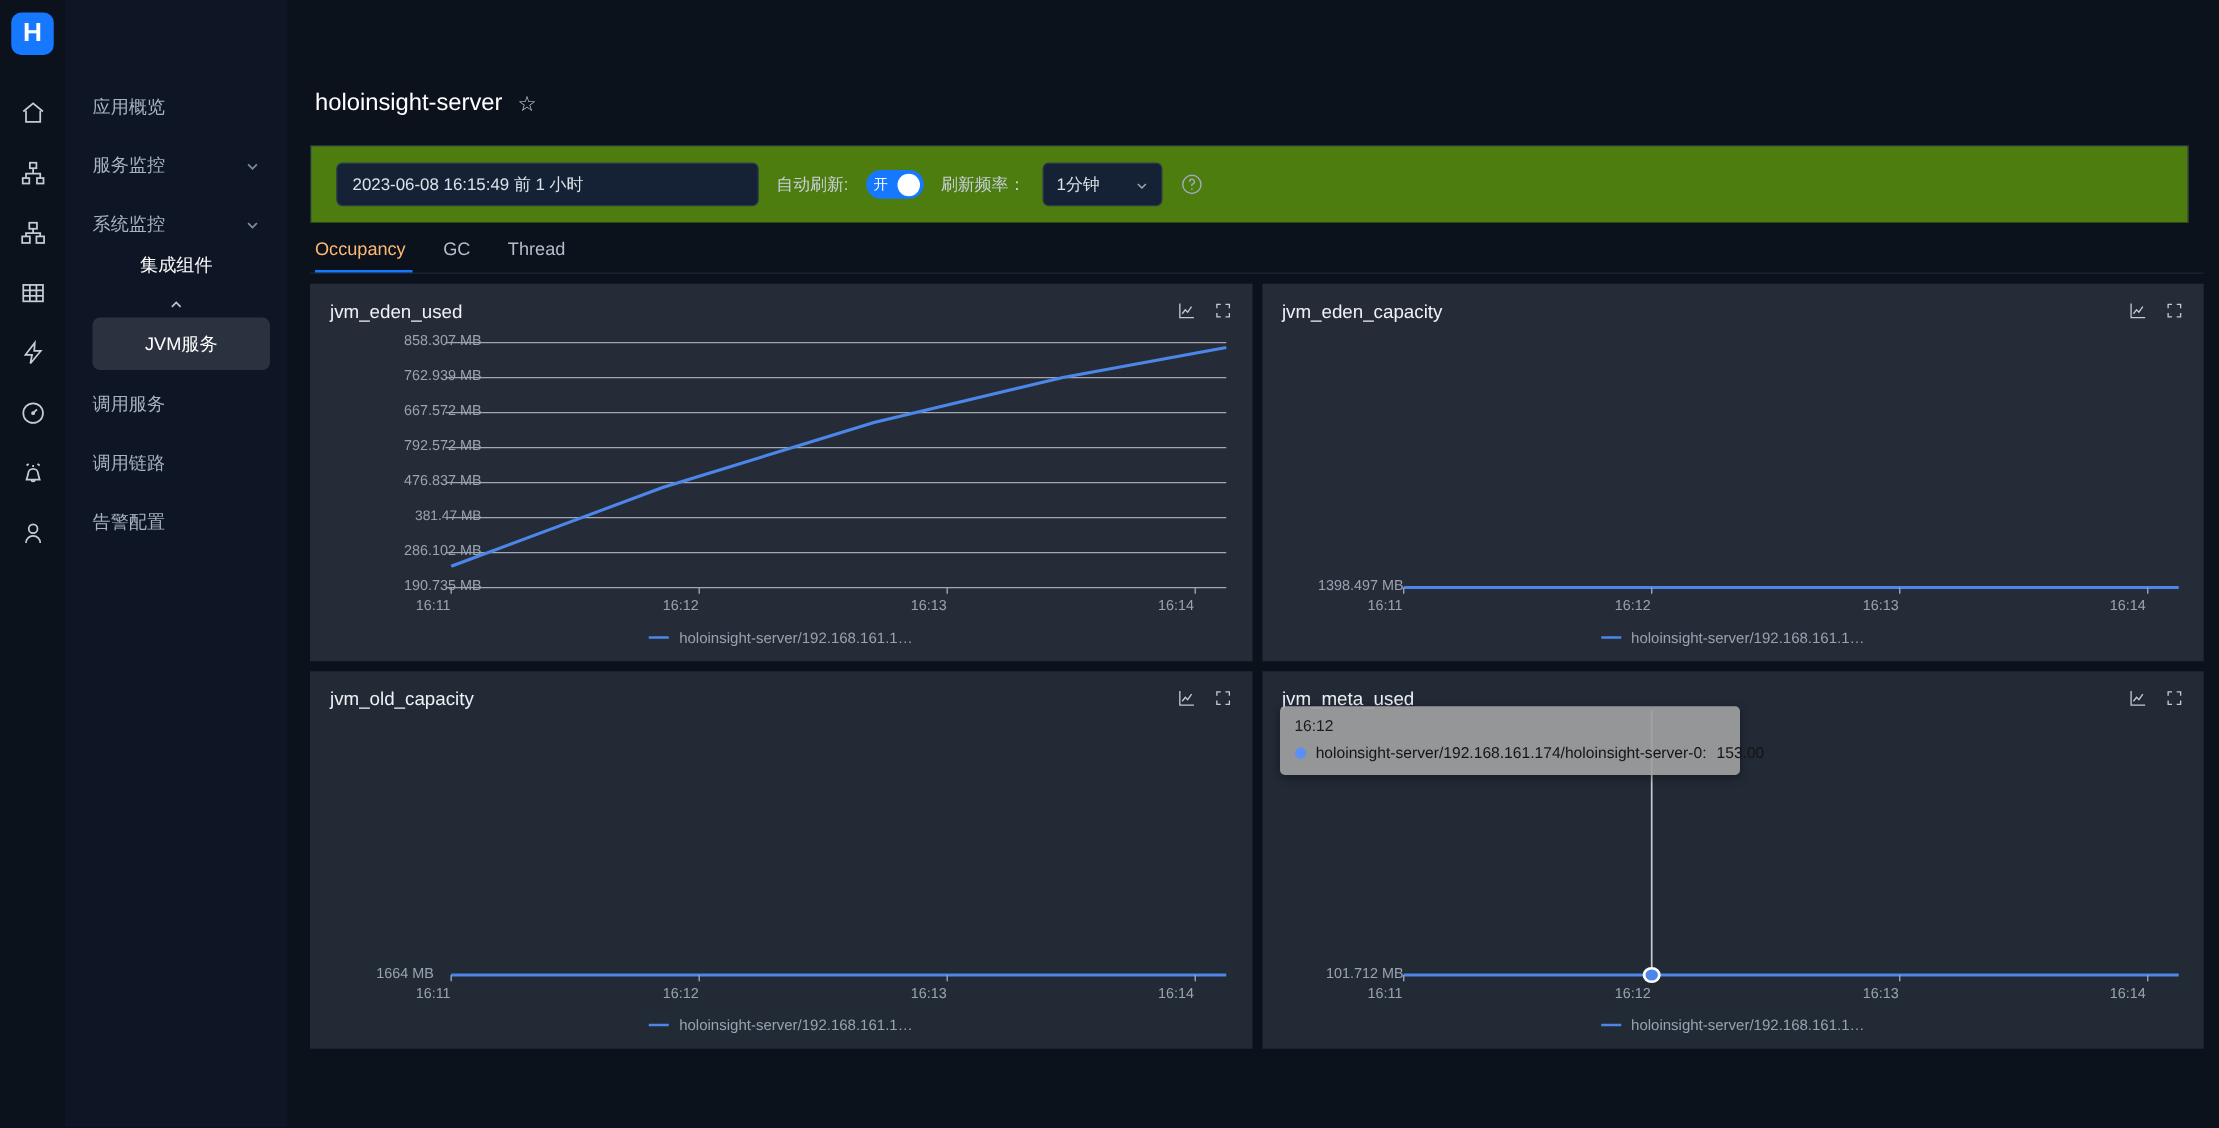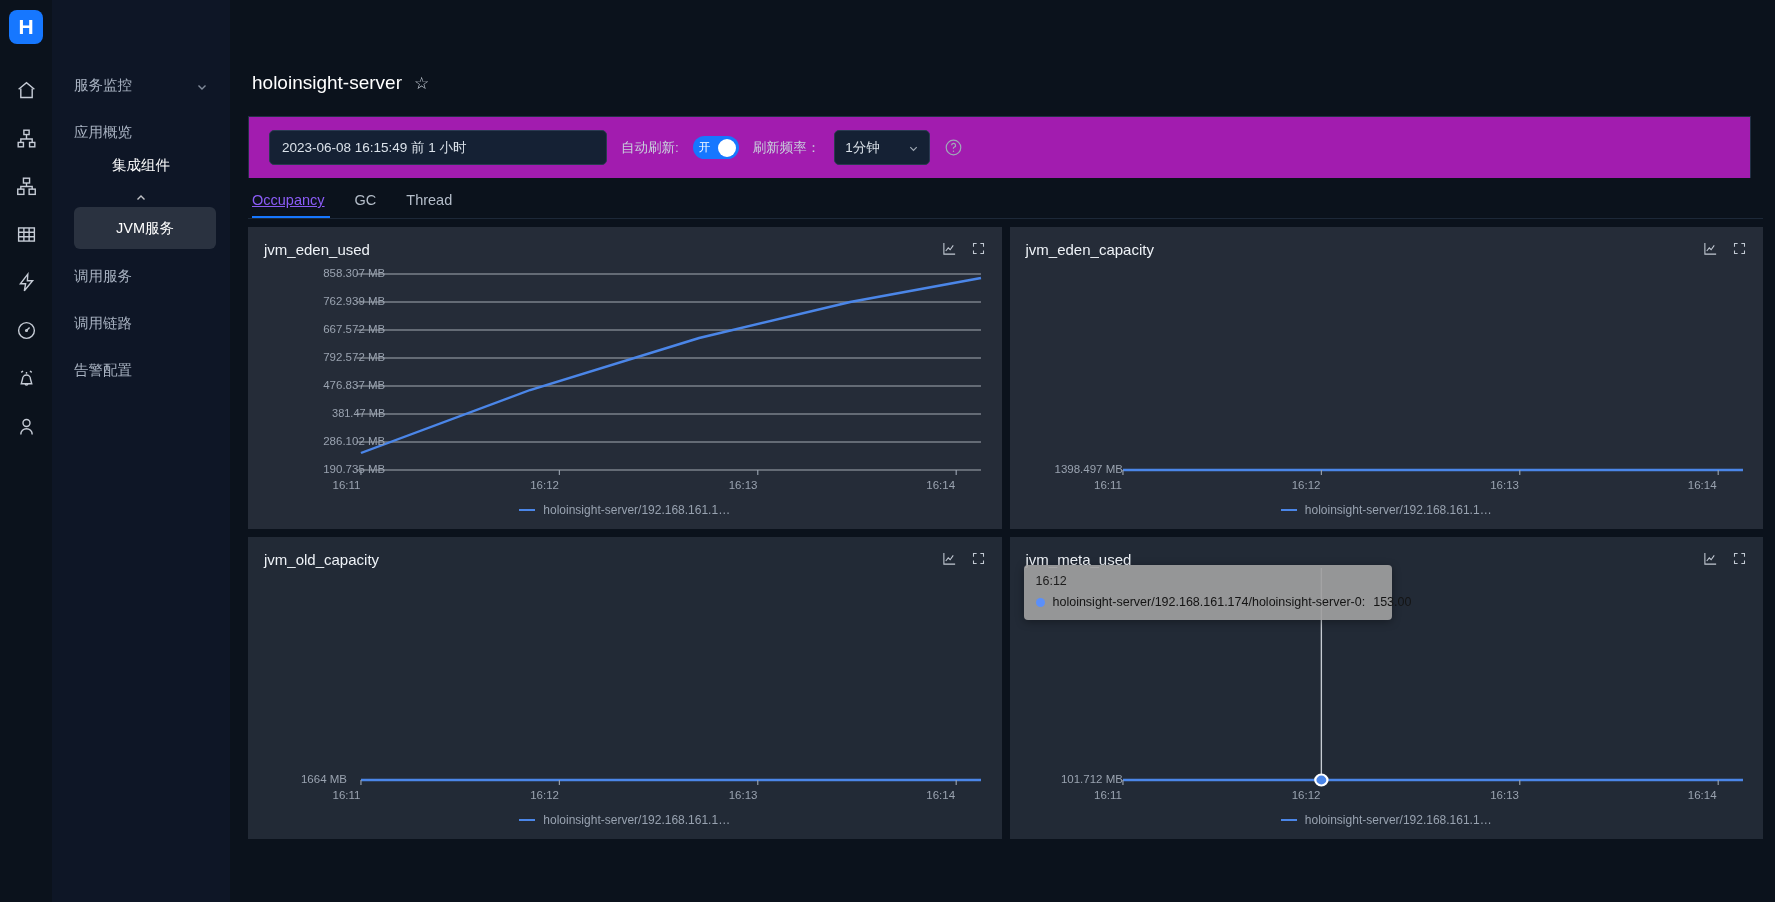--- a/index.html
+++ b/index.html
@@ -56,21 +56,21 @@
   
   .main { flex: 1; height: 902px; background: #0b121c; position: relative; }
 
   .page-head { padding: 72px 0 0 22px; }
   .page-title-row { display: flex; align-items: center; gap: 12px; }
   .page-title { color: #fff; font-size: 19px; }
   .star { color: #cfd6e0; font-size: 17px; line-height: 1; }
 
   .toolbar-wrap {
     margin: 22px 24px 0 18px;
-    background: #a21caf;
+    background: #4d7c0f;
     border: 1px solid #223044;
     border-bottom: none;
     height: 62px;
     display: flex; align-items: center;
     padding-left: 20px; gap: 14px;
   }
   .date-field {
     width: 338px; height: 35px;
     background: #152134; border: 1px solid #2a3a50; border-radius: 5px;
     display: flex; align-items: center; padding: 0 12px;
@@ -92,21 +92,21 @@
     border: 1px solid #2a3a50; border-radius: 5px;
     display: flex; align-items: center; justify-content: space-between;
     padding: 0 10px; color: #dbe2ea; font-size: 13.5px;
   }
   .select .chev { width: 11px; height: 11px; opacity: .7; }
   .help-icon { width: 19px; height: 19px; color: #9fa9b8; }
 
   
   .tabs { margin: 14px 0 0 22px; display: flex; gap: 30px; position: relative; }
   .tab { color: #b4bdc9; font-size: 14.5px; padding-bottom: 10px; }
-  .tab.active { color: #8b5cf6; text-decoration: underline; }
+  .tab.active { color: #fdba74; }
   .tabs-underline {
     position: absolute; left: 0; bottom: 0; height: 2px; width: 78px; background: #1677ff;
   }
   .tabs-rule {
     margin: 0 12px 0 18px; height: 1px; background: #1d2838;
   }
 
   
   .grid {
     margin: 8px 12px 0 18px;
@@ -206,32 +206,40 @@
   <div class="rail-icon">
     <svg viewBox="0 0 24 24" fill="none" stroke="currentColor" stroke-width="1.6">
         <circle cx="12" cy="8" r="4"></circle>
         <path d="M5.5 21c0-3.6 2.9-6.5 6.5-6.5s6.5 2.9 6.5 6.5"></path>
       </svg>
   </div>
 </div>
 
 <nav class="nav">
   <div class="nav-item">
+    <span>应用概览</span>
+  </div>
+
+  <div class="nav-item">
     <span>服务监控</span>
     <span class="chev">
       <svg viewBox="0 0 12 12" fill="none" stroke="currentColor" stroke-width="1.4">
           <path d="M2.5 4.5 6 8l3.5-3.5"></path>
         </svg>
     </span>
   </div>
 
   <div class="nav-item">
-    <span>应用概览</span>
-  </div>
-
+    <span>系统监控</span>
+    <span class="chev">
+      <svg viewBox="0 0 12 12" fill="none" stroke="currentColor" stroke-width="1.4">
+          <path d="M2.5 4.5 6 8l3.5-3.5"></path>
+        </svg>
+    </span>
+  </div>
 
   <div class="nav-item active-group">
     <span>集成组件</span>
     <span class="chev">
       <svg viewBox="0 0 12 12" fill="none" stroke="currentColor" stroke-width="1.4">
           <path d="M2.5 7.5 6 4l3.5 3.5"></path>
         </svg>
     </span>
   </div>
 

